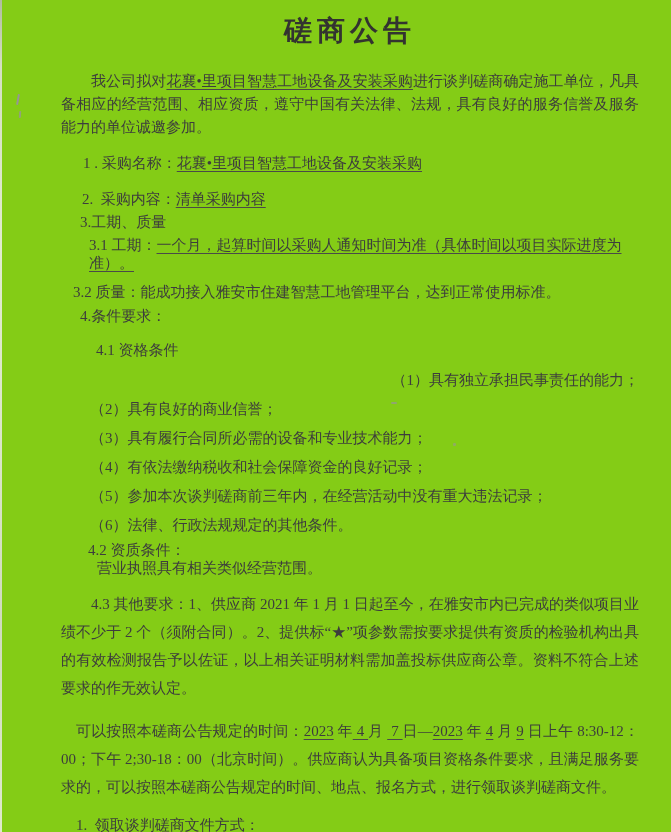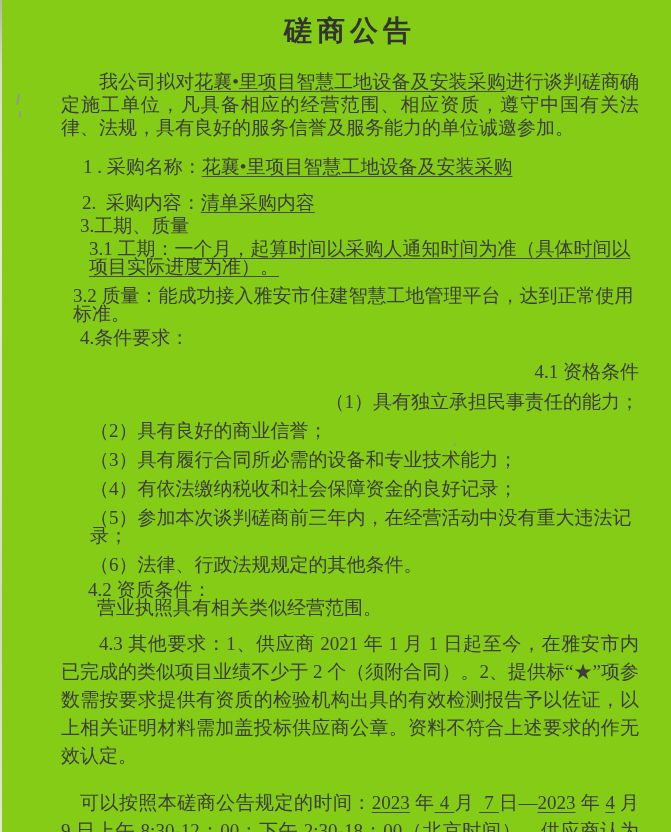--- a/index.html
+++ b/index.html
@@ -26,36 +26,36 @@
   .content { position:absolute; left:61px; top:0; width:578px; }
 
   h1.doc-title {
     margin:14px 0 0; height:34px; line-height:34px;
     text-align:center;
     font-size:28px; font-weight:bold; letter-spacing:5px;
     color:#333330;
   }
 
   .para, .line {
-    font-size:19px;
+    font-size:15px;
     white-space:pre-wrap;
     color:#3d3d3d;
   }
   .para { line-height:23px; text-align:justify; }
   .line { line-height:18px; }
 
   .intro   { margin-top:22px; text-indent:2em; }
 
   .it-1    { margin-top:2px;  margin-left:22px; }
   .it-2    { margin-top:18px;  margin-left:21px; }
   .sec-3   { margin-top:5px;  margin-left:19px; }
   .s-31    { margin-top:5px;  margin-left:28px; }
   .s-32    { margin-top:11px; margin-left:12px; }
   .sec-4   { margin-top:6px;  margin-left:19px; }
-  .s-41    { margin-top:16px; margin-left:15px;text-align:right; }
+  .s-41    { margin-top:16px; margin-left:35px; }
   .cond    { margin-top:11px; margin-left:29px; }
   .cond.first { margin-top:12px;text-align:right; }
   .s-42    { margin-top:7px;  margin-left:27px; }
   .s-42t   { margin-top:0;    margin-left:36px; }
   .s-43    { margin-top:13px; line-height:28px; text-indent:2em; }
   .pickup  { margin-top:2px;  line-height:28px; text-indent:1em; }
   .sec-5   { margin-top:5px;  margin-left:15px; }
 
   .u, span.u {
     text-decoration:underline;

